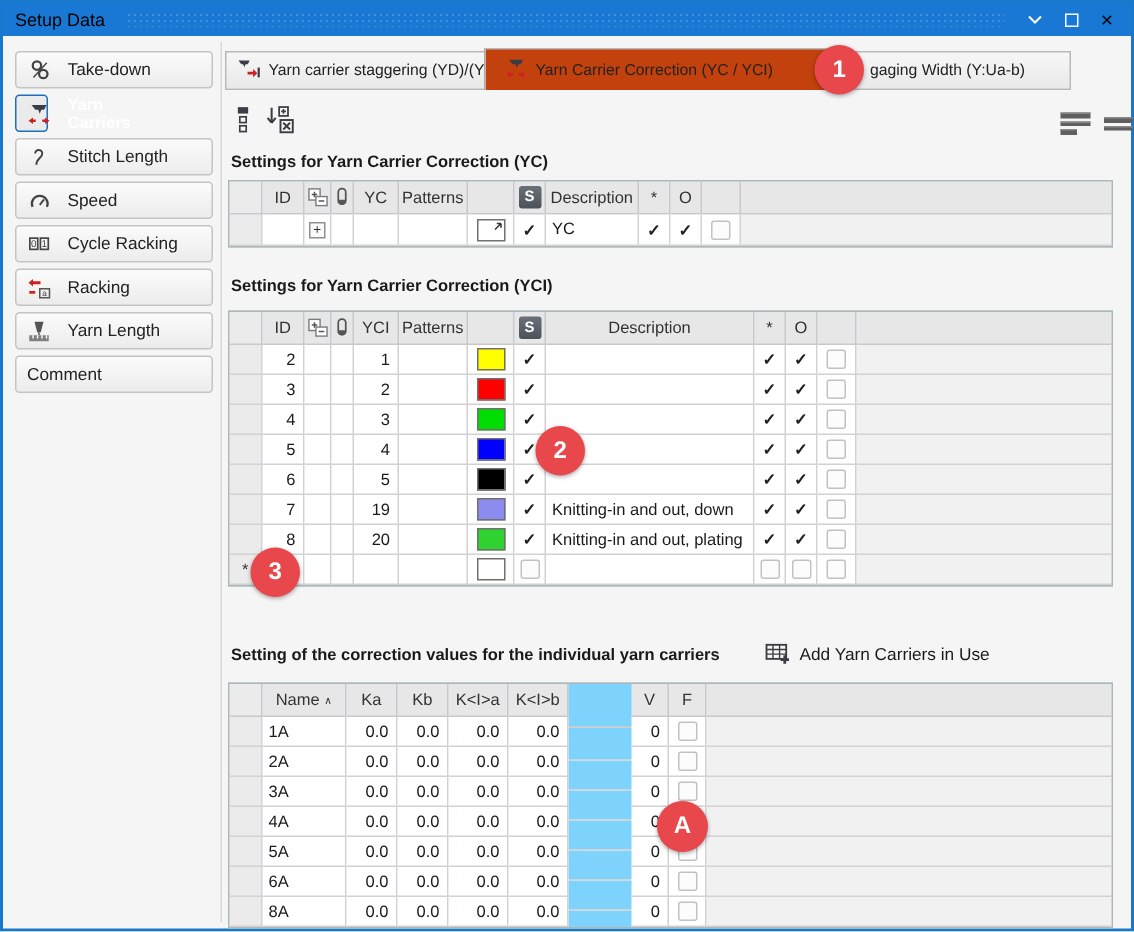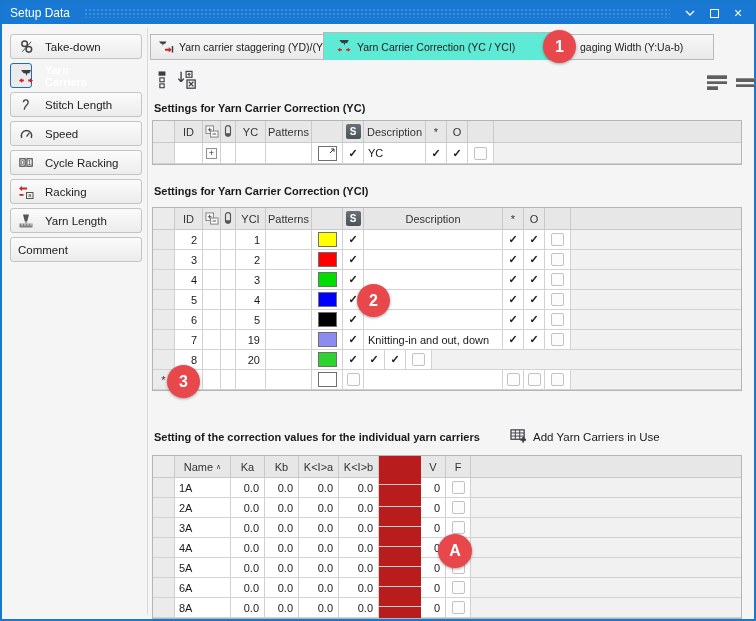--- a/index.html
+++ b/index.html
@@ -1,20 +1,20 @@
 <!DOCTYPE html>
 <html><head>
 <meta charset="utf-8">
 <style>
   * { margin:0; padding:0; box-sizing:border-box; }
   html,body { width:756px; height:621px; overflow:hidden; font-family:"Liberation Sans",sans-serif; }
   .window { position:relative; width:756px; height:621px; border:2px solid #1878cc; background:#f5f5f5; }
 
   
-  .titlebar { position:absolute; left:0; top:0; right:0; height:22px; background:#1878d4; display:flex; align-items:center; color:#ffffff; }
+  .titlebar { position:absolute; left:0; top:0; right:0; height:22px; background:#1878d4; display:flex; align-items:center; color:#000000; }
   .titlebar .title { font-size:12px; padding-left:8px; white-space:nowrap; }
   .tb-dots { flex:1; height:10px; margin:0 14px;
     background-image:radial-gradient(rgba(255,255,255,.35) 0.8px, transparent 0.9px);
     background-size:4px 4px; opacity:.5; }
   .tb-btns { display:flex; align-items:center; gap:12px; padding-right:10px; }
   .tb-btn { width:12px; height:12px; display:flex; align-items:center; justify-content:center; cursor:default; }
   .maxbox { width:9px; height:9px; border:1.5px solid #fff; }
   .closex { font-size:14px; line-height:1; }
 
   
@@ -22,33 +22,33 @@
     background:linear-gradient(#fbfbfb,#ececec); display:flex; align-items:center; gap:11px; padding-left:7px;
     font-size:11.5px; color:#222; }
   .sb-item.sel { background:linear-gradient(#3a9ae2,#1b7ed6); border-color:#1a6fbe; color:#fff; font-weight:bold; }
   .sb-ico { width:16px; height:16px; display:flex; align-items:center; justify-content:center; }
   .vdiv { position:absolute; left:145px; top:26px; bottom:4px; width:1px; background:#dadada; }
 
   
   .tabbar { position:absolute; left:149px; top:30px; height:28px; display:flex; align-items:flex-end; }
   .tab { height:26px; border:1px solid #b9b9b9; background:linear-gradient(#f7f7f7,#e9e9e9); display:flex; align-items:center;
     gap:5px; padding:0 6px; font-size:10.5px; color:#222; white-space:nowrap; overflow:hidden; margin-left:-1px; }
-  .tab.active { height:28px; background:#5eead4; border-bottom:none; z-index:2;padding-left:12px; }
+  .tab.active { height:28px; background:#c2410c; border-bottom:none; z-index:2;padding-left:12px; }
   .tab.cut { padding-left:20px; }
 
   
   .tool { position:absolute; display:flex; align-items:center; justify-content:center; }
   .bars { display:flex; flex-direction:column; gap:2px; }
   .bar { height:3.5px; background:#5f5f5f; border-top:1px solid #8a8a8a; }
 
   
   .hd { position:absolute; font-size:11px; font-weight:bold; color:#1a1a1a; white-space:nowrap; }
 
   
-  .tbl { position:absolute; left:150px; width:590px; border:1px solid #b5b5b5; background:#b91c1c; }
+  .tbl { position:absolute; left:150px; width:590px; border:1px solid #b5b5b5; background:#7dd3fc; }
   .r { display:flex; height:20px; }
   .r.h { height:22px; }
   .ycrow { height:21px; }
   .c { background:#fff; border-right:1px solid #d2d2d2; border-bottom:1px solid #d2d2d2;
     display:flex; align-items:center; justify-content:center; font-size:11px; color:#1a1a1a; overflow:hidden; }
   .h .c { background:#e7e7e7; color:#333; border-color:#c9c9c9; }
   .sel { width:22px; background:#ebebeb !important; font-size:11px; color:#333; }
   .id  { width:28px; } .exp { width:18px; } .pin { width:15px; } .ycn { width:30px; }
   .pat { width:46px; } .swc { width:31px; } .sc { width:21px; }
   .dsc-yc { width:62px; } .dsc-yci { width:139px; }
@@ -455,20 +455,21 @@
           <div class="c sel"></div>
           <div class="c id num">8</div>
           <div class="c exp"></div>
           <div class="c pin"></div>
           <div class="c ycn num">20</div>
           <div class="c pat"></div>
           <div class="c swc">
             <span class="sw" style="background: rgb(47, 211, 47);"></span>
           </div>
           <div class="c sc ck">✓</div>
+          <div class="c dsc-yci lft">Knitting-in and out, plating</div>
           <div class="c st ck">✓</div>
           <div class="c oc ck">✓</div>
           <div class="c setc">
             <span class="cb"></span>
           </div>
           <div class="c fill"></div>
         </div>
       </div>
     <div class="r">
       <div class="c sel">*</div>

